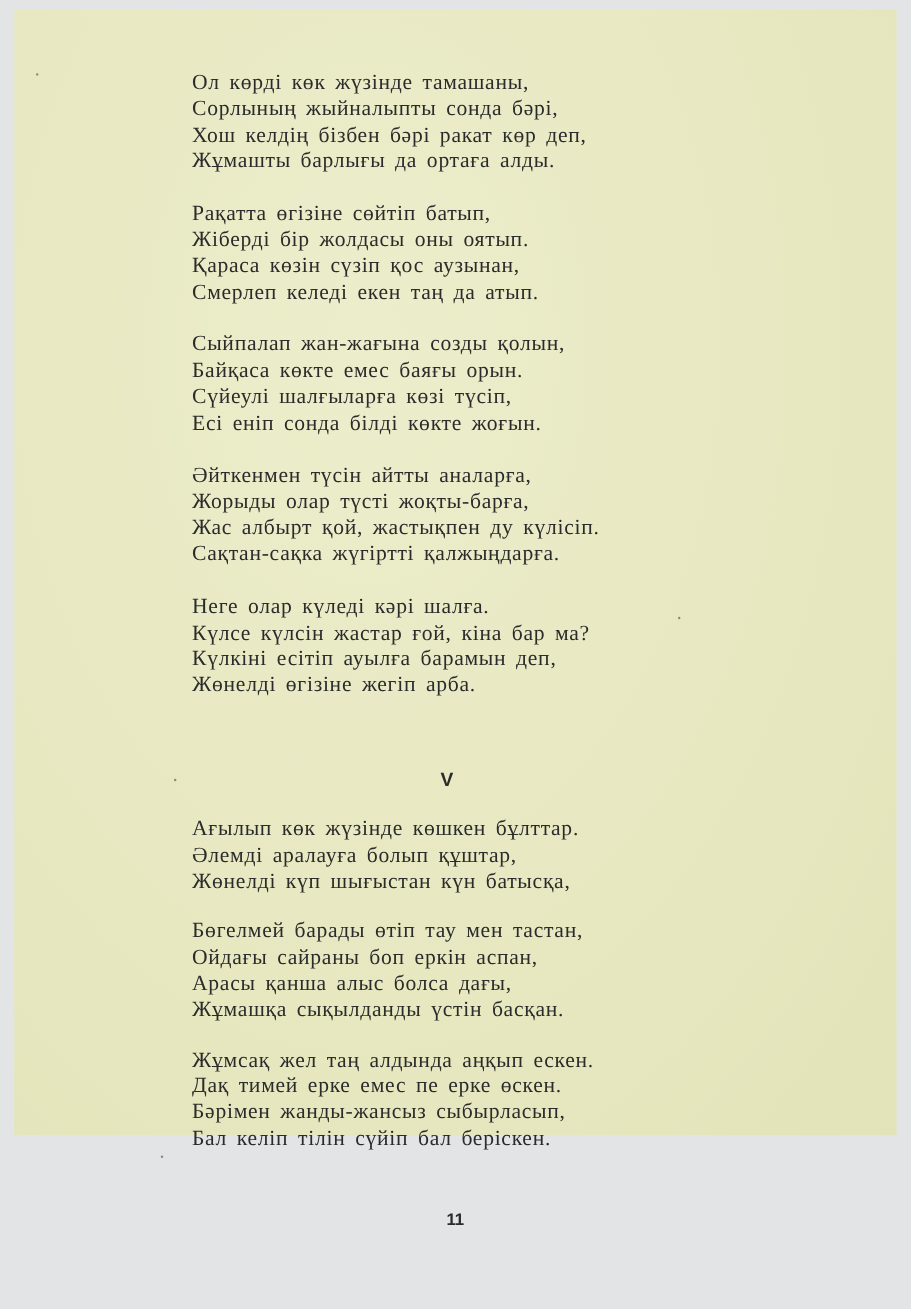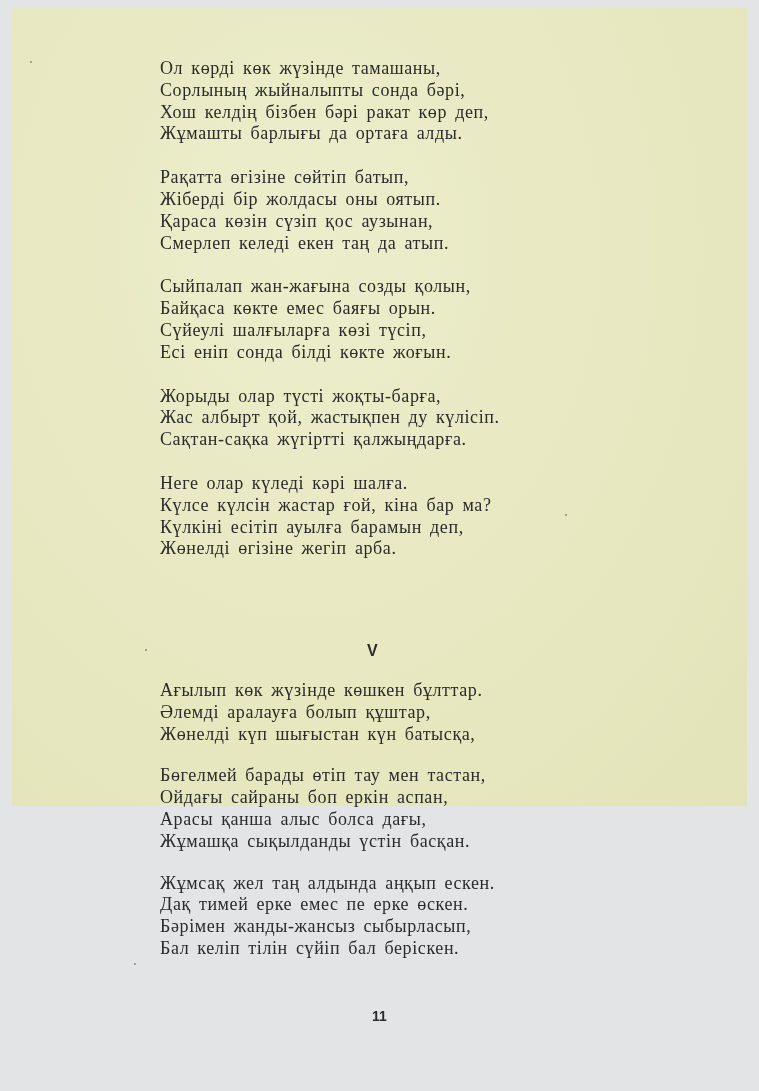--- a/index.html
+++ b/index.html
@@ -8,21 +8,21 @@
       width: 759px;
       height: 1091px;
       background: #e3e4e6;
       overflow: hidden;
     }
     .page {
       position: absolute;
       left: 12px;
       top: 8px;
       width: 735px;
-      height: 798px;
+      height: 938px;
       background: #e8eac3;
       background-image: radial-gradient(ellipse at 40% 30%, #ecedcb 0%, #e7e8c0 60%, #e3e3b9 100%);
     }
     .poem {
       position: absolute;
       left: 148px;
       top: 50px;
       width: 500px;
       font-family: "Liberation Serif", serif;
       font-size: 18px;
@@ -91,20 +91,21 @@
       <span class="stanza-line">Қараса көзін сүзіп қос аузынан,</span>
       <span class="stanza-line">Смерлеп келеді екен таң да атып.</span>
     </div>
     <div class="stanza">
       <span class="stanza-line">Сыйпалап жан-жағына созды қолын,</span>
       <span class="stanza-line">Байқаса көкте емес баяғы орын.</span>
       <span class="stanza-line">Сүйеулі шалғыларға көзі түсіп,</span>
       <span class="stanza-line">Есі еніп сонда білді көкте жоғын.</span>
     </div>
     <div class="stanza">
+      <span class="stanza-line">Әйткенмен түсін айтты аналарға,</span>
       <span class="stanza-line">Жорыды олар түсті жоқты-барға,</span>
       <span class="stanza-line">Жас албырт қой, жастықпен ду күлісіп.</span>
       <span class="stanza-line">Сақтан-сақка жүгіртті қалжыңдарға.</span>
     </div>
     <div class="stanza">
       <span class="stanza-line">Неге олар күледі кәрі шалға.</span>
       <span class="stanza-line">Күлсе күлсін жастар ғой, кіна бар ма?</span>
       <span class="stanza-line">Күлкіні есітіп ауылға барамын деп,</span>
       <span class="stanza-line">Жөнелді өгізіне жегіп арба.</span>
     </div>

